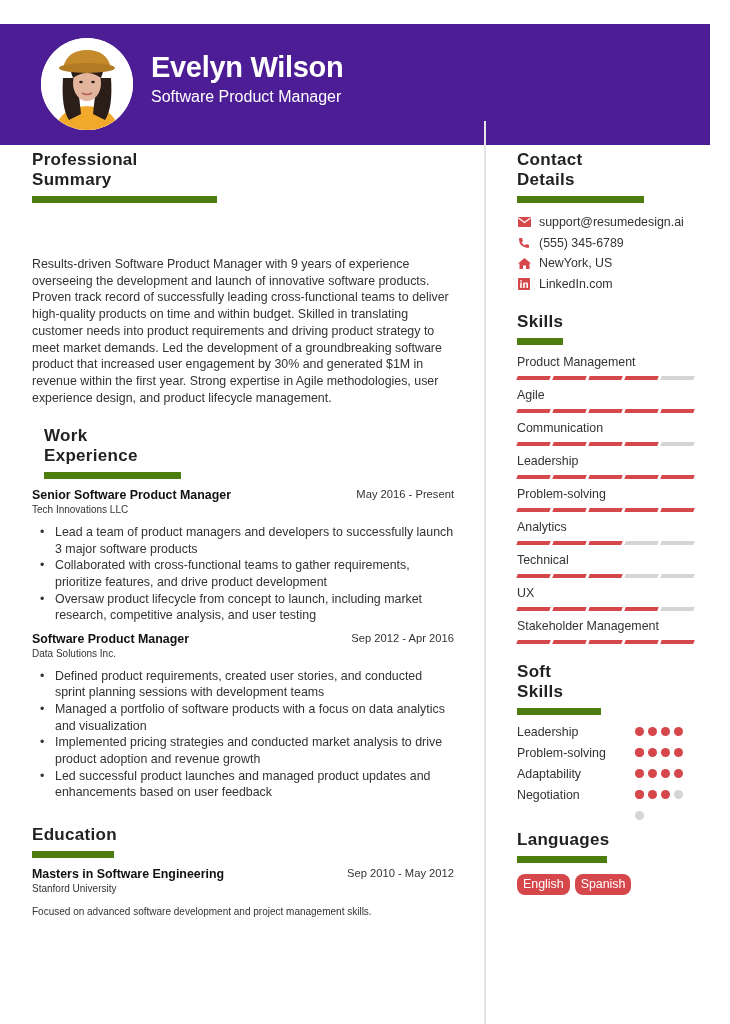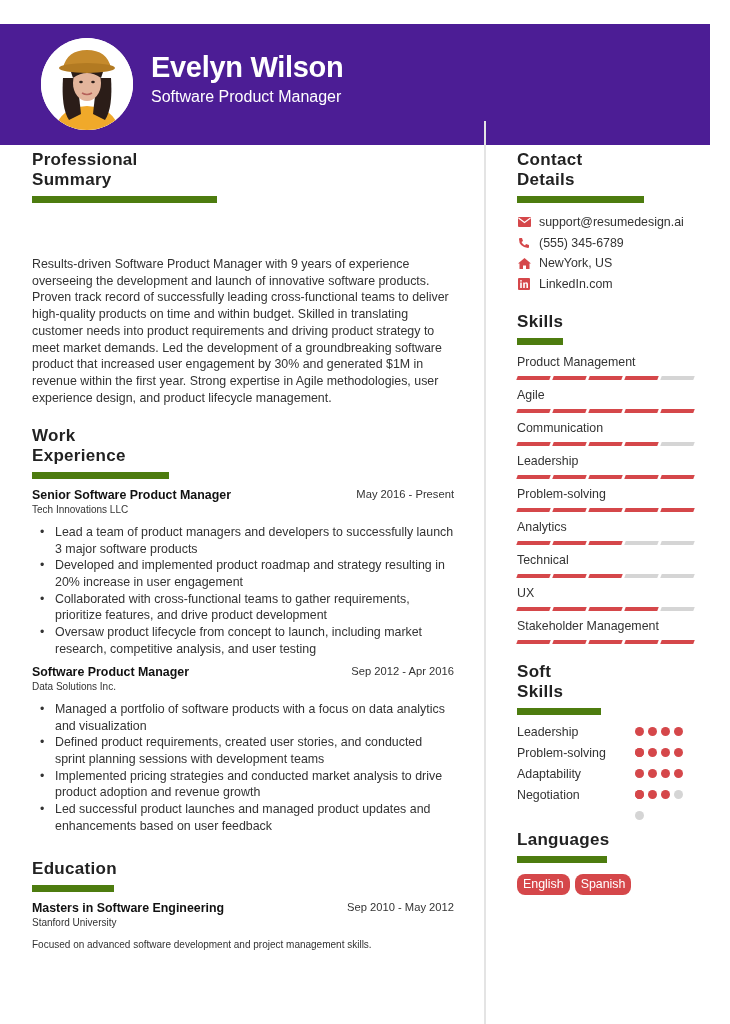--- a/index.html
+++ b/index.html
@@ -12,21 +12,21 @@
   .name { position: absolute; left: 151px; top: 27px; font-size: 29px; font-weight: bold; color: #ffffff; letter-spacing: -0.3px; }
   .title { position: absolute; left: 151px; top: 64px; font-size: 16px; color: #ffffff; }
 
   .divider { position: absolute; left: 484px; top: 121px; width: 2px; height: 903px; background: #e4e4e4; }
 
   .left { position: absolute; left: 32px; top: 150px; width: 422px; }
   .right { position: absolute; left: 517px; top: 150px; width: 185px; }
 
   .section-title { font-size: 17px; font-weight: bold; color: #222; letter-spacing: 0.3px; display: inline-block; padding-bottom: 6px; border-bottom: 7px solid #4d7c0f; margin-bottom: 9px; }
   .section-title.summary { width: 185px; }
-  .section-title.work { width: 137px; }
+  .section-title.work { width: 137px; margin-left: 12px; }
   .section-title.edu { width: 82px; }
 
   .para { font-size: 12.4px; line-height: 16.7px; color: #333; margin-top: 44px; }
 
   .section { margin-bottom: 14px; }
   .job { margin-bottom: 4px; }
   .row { display: flex; justify-content: space-between; align-items: flex-start; }
   .role { font-size: 12.4px; font-weight: bold; color: #111; }
   .date { font-size: 11.2px; color: #333; }
   .org { font-size: 10px; color: #333; line-height: 16.5px; }
@@ -91,35 +91,34 @@
     <div class="section-title work">Work Experience</div>
 
     <div class="job">
       <div class="row">
         <span class="role">Senior Software Product Manager</span>
         <span class="date">May 2016 - Present</span>
       </div>
       <div class="org">Tech Innovations LLC</div>
       <ul class="bullets">
         <li>Lead a team of product managers and developers to successfully launch 3 major software products</li>
-        <li>Developed and implemented product roadmap and strategy resulting in 20% increase in user engagement</li>
         <li>Collaborated with cross-functional teams to gather requirements, prioritize features, and drive product development</li>
         <li>Oversaw product lifecycle from concept to launch, including market research, competitive analysis, and user testing</li>
       </ul>
     </div>
 
     <div class="job" style="margin-top:8px;">
       <div class="row">
         <span class="role">Software Product Manager</span>
         <span class="date">Sep 2012 - Apr 2016</span>
       </div>
       <div class="org">Data Solutions Inc.</div>
       <ul class="bullets">
+        <li>Defined product requirements, created user stories, and conducted sprint planning sessions with development teams</li>
         <li>Managed a portfolio of software products with a focus on data analytics and visualization</li>
-        <li>Defined product requirements, created user stories, and conducted sprint planning sessions with development teams</li>
         <li>Implemented pricing strategies and conducted market analysis to drive product adoption and revenue growth</li>
         <li>Led successful product launches and managed product updates and enhancements based on user feedback</li>
       </ul>
     </div>
   </div>
 
   <div class="section" style="margin-top:24px;">
     <div class="section-title edu">Education</div>
 
     <div class="edu-item">

